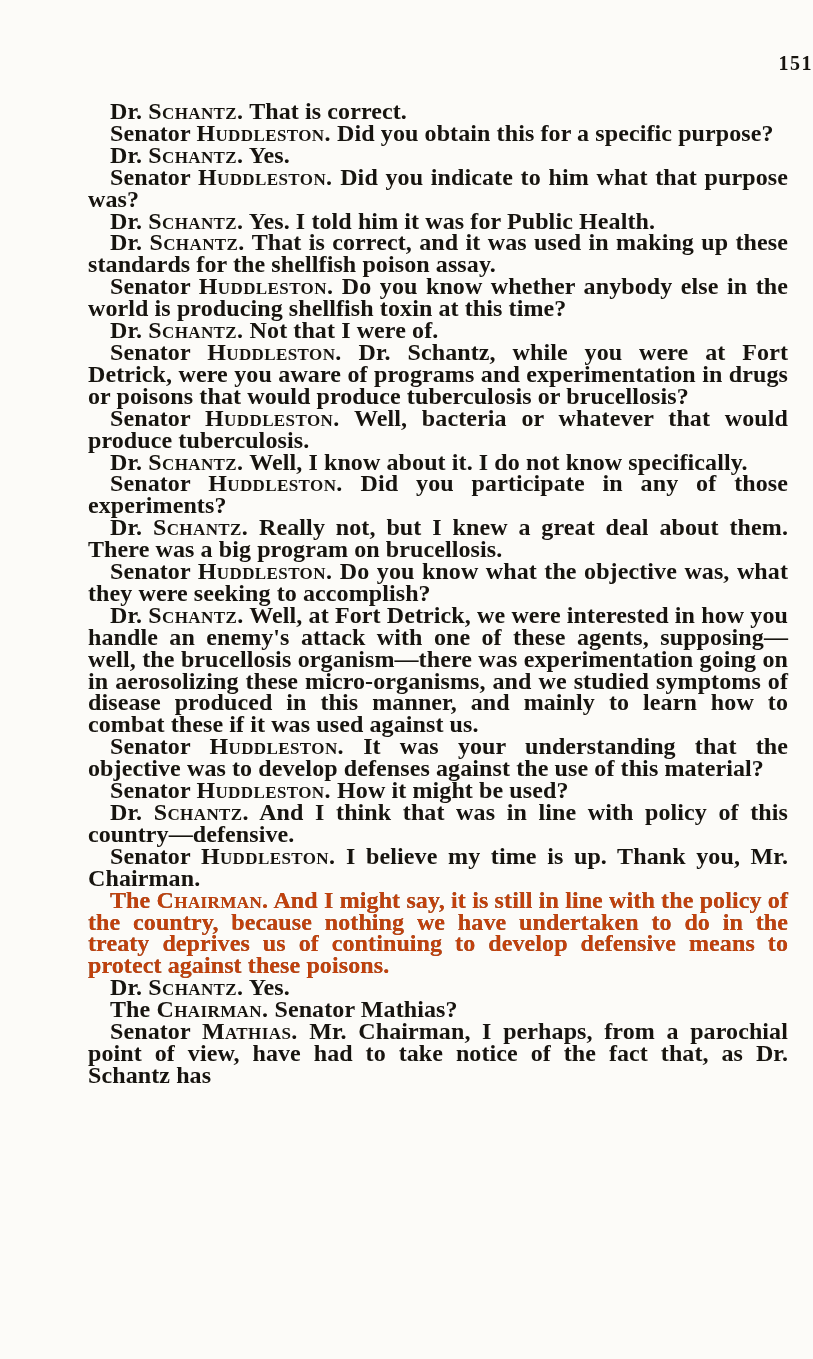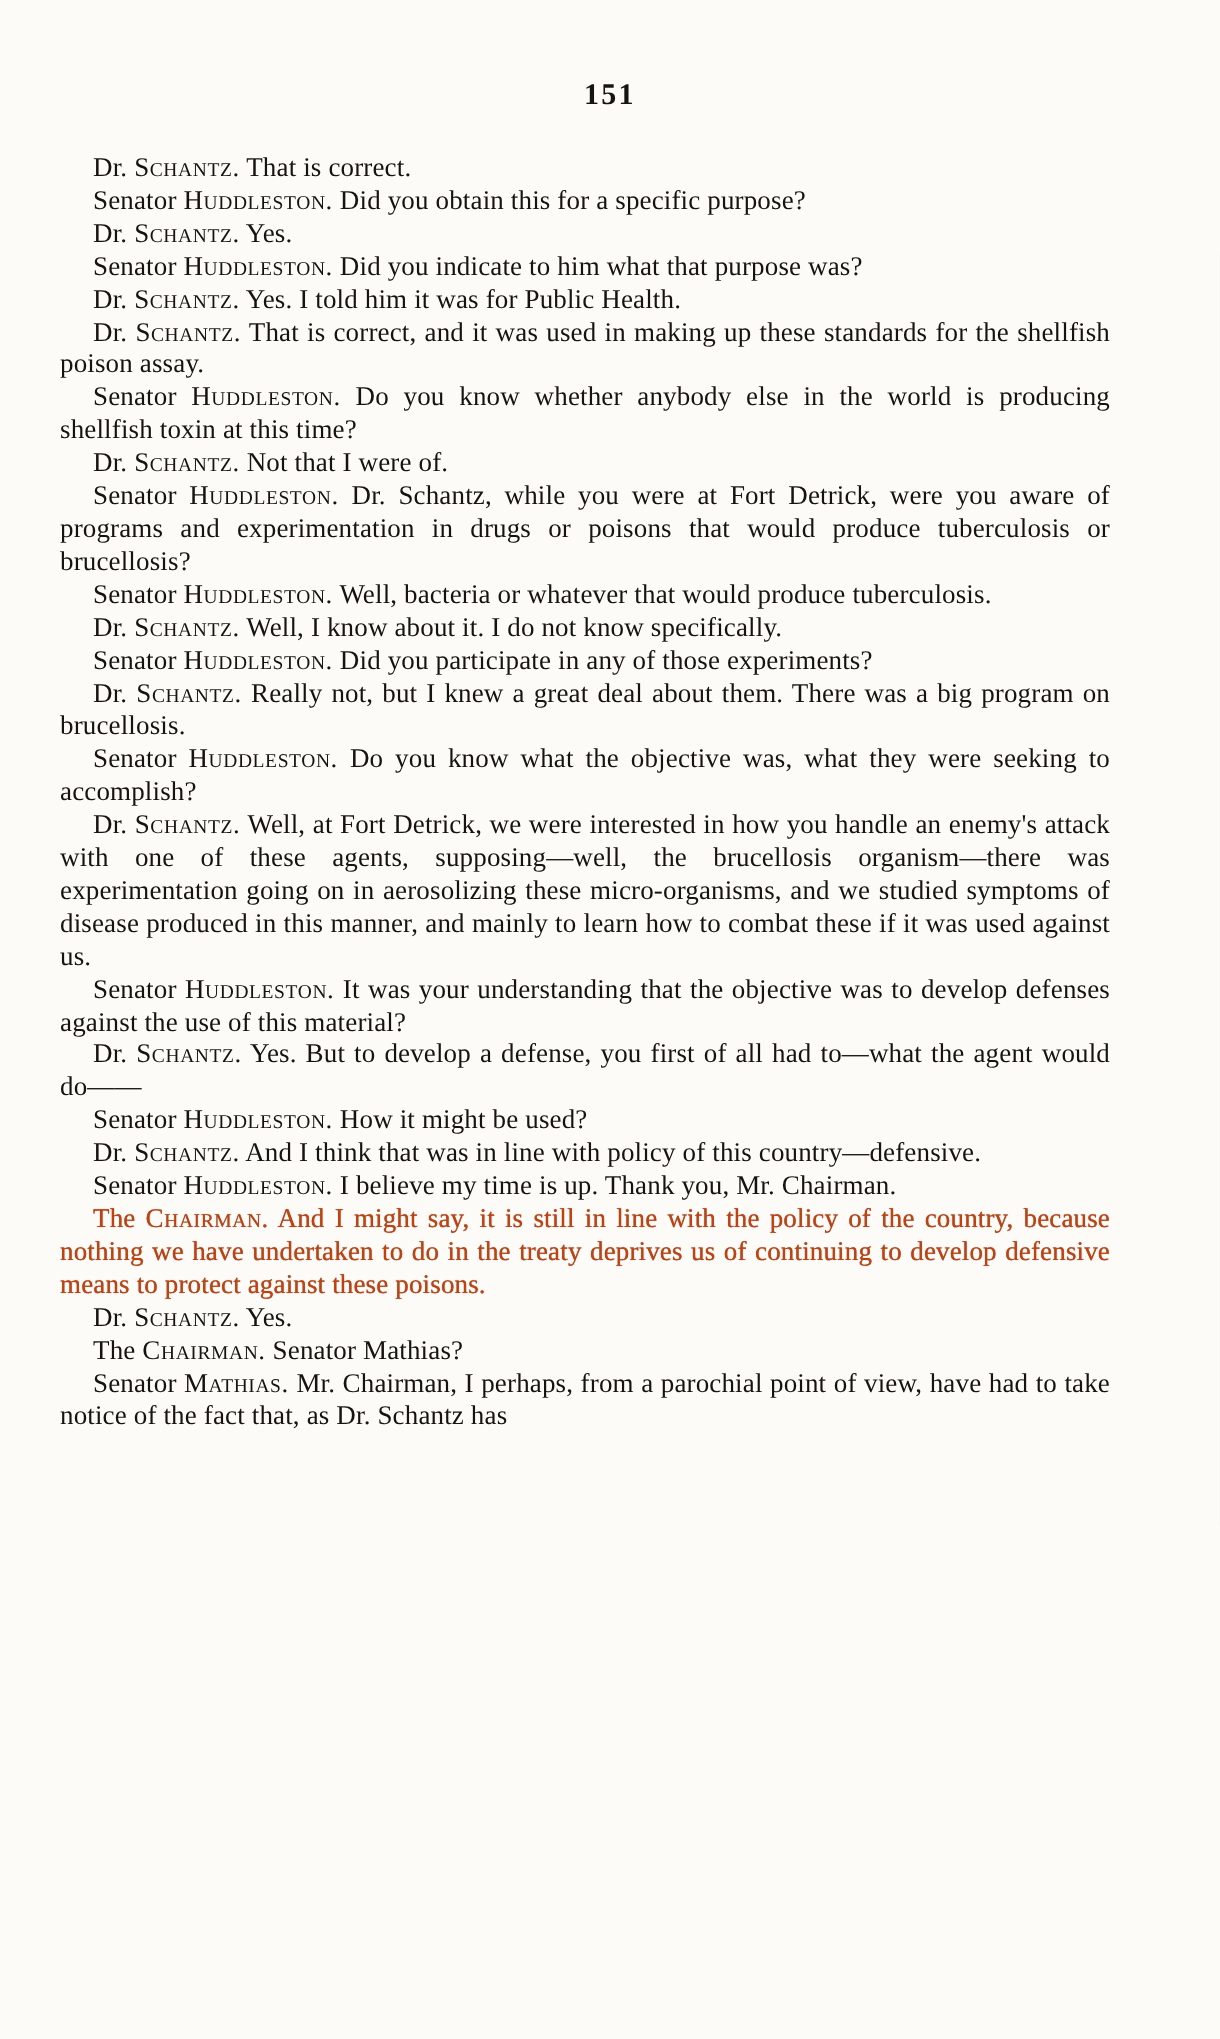--- a/index.html
+++ b/index.html
@@ -13,33 +13,34 @@
     width: 813px;
     height: 1359px;
     margin: 0 auto;
     background: #fcfbf8;
     color: #17140f;
     font-family: "Liberation Serif", "DejaVu Serif", serif;
     overflow: hidden;
   }
   .page-number {
     padding-top: 52px;
-    text-align: center;
+    text-align: right;
     font-size: 20px;
     letter-spacing: 1.5px;
     font-weight: bold;
   }
   .transcript {
     margin-top: 26px;
-    margin-left: 40px;
+    margin-left: 88px;
     width: 700px;
-    font-size: 18px;
+    font-size: 24px;
     line-height: 21.9px;
     text-align: justify;
     letter-spacing: 0.1px;
+    font-weight: bold;
   }
   .transcript p {
     margin: 0;
     padding: 0;
     text-indent: 22px;
   }
   .speaker-name {
     font-variant: small-caps;
     letter-spacing: 0.4px;
   }
@@ -86,21 +87,20 @@
   <p><span class="speaker-prefix">Senator</span> <span class="speaker-name">Huddleston.</span> <span class="speech-text">Did you participate in any of those experiments?</span></p>
 
   <p><span class="speaker-prefix">Dr.</span> <span class="speaker-name">Schantz.</span> <span class="speech-text">Really not, but I knew a great deal about them. There was a big program on brucellosis.</span></p>
 
   <p><span class="speaker-prefix">Senator</span> <span class="speaker-name">Huddleston.</span> <span class="speech-text">Do you know what the objective was, what they were seeking to accomplish?</span></p>
 
   <p><span class="speaker-prefix">Dr.</span> <span class="speaker-name">Schantz.</span> <span class="speech-text">Well, at Fort Detrick, we were interested in how you handle an enemy's attack with one of these agents, supposing—well, the brucellosis organism—there was experimentation going on in aerosolizing these micro-organisms, and we studied symptoms of disease produced in this manner, and mainly to learn how to combat these if it was used against us.</span></p>
 
   <p><span class="speaker-prefix">Senator</span> <span class="speaker-name">Huddleston.</span> <span class="speech-text">It was your understanding that the objective was to develop defenses against the use of this material?</span></p>
 
-  <p><span class="speaker-prefix">Dr.</span> <span class="speaker-name">Schantz.</span> <span class="speech-text">Yes. But to develop a defense, you first of all had to—what the agent would do——</span></p>
 
   <p><span class="speaker-prefix">Senator</span> <span class="speaker-name">Huddleston.</span> <span class="speech-text">How it might be used?</span></p>
 
   <p><span class="speaker-prefix">Dr.</span> <span class="speaker-name">Schantz.</span> <span class="speech-text">And I think that was in line with policy of this country—defensive.</span></p>
 
   <p><span class="speaker-prefix">Senator</span> <span class="speaker-name">Huddleston.</span> <span class="speech-text">I believe my time is up. Thank you, Mr. Chairman.</span></p>
 
   <p class="faded-scan"><span class="speaker-prefix">The</span> <span class="speaker-name">Chairman.</span> <span class="speech-text">And I might say, it is still in line with the policy of the country, because nothing we have undertaken to do in the treaty deprives us of continuing to develop defensive means to protect against these poisons.</span></p>
 
   <p><span class="speaker-prefix">Dr.</span> <span class="speaker-name">Schantz.</span> <span class="speech-text">Yes.</span></p>

